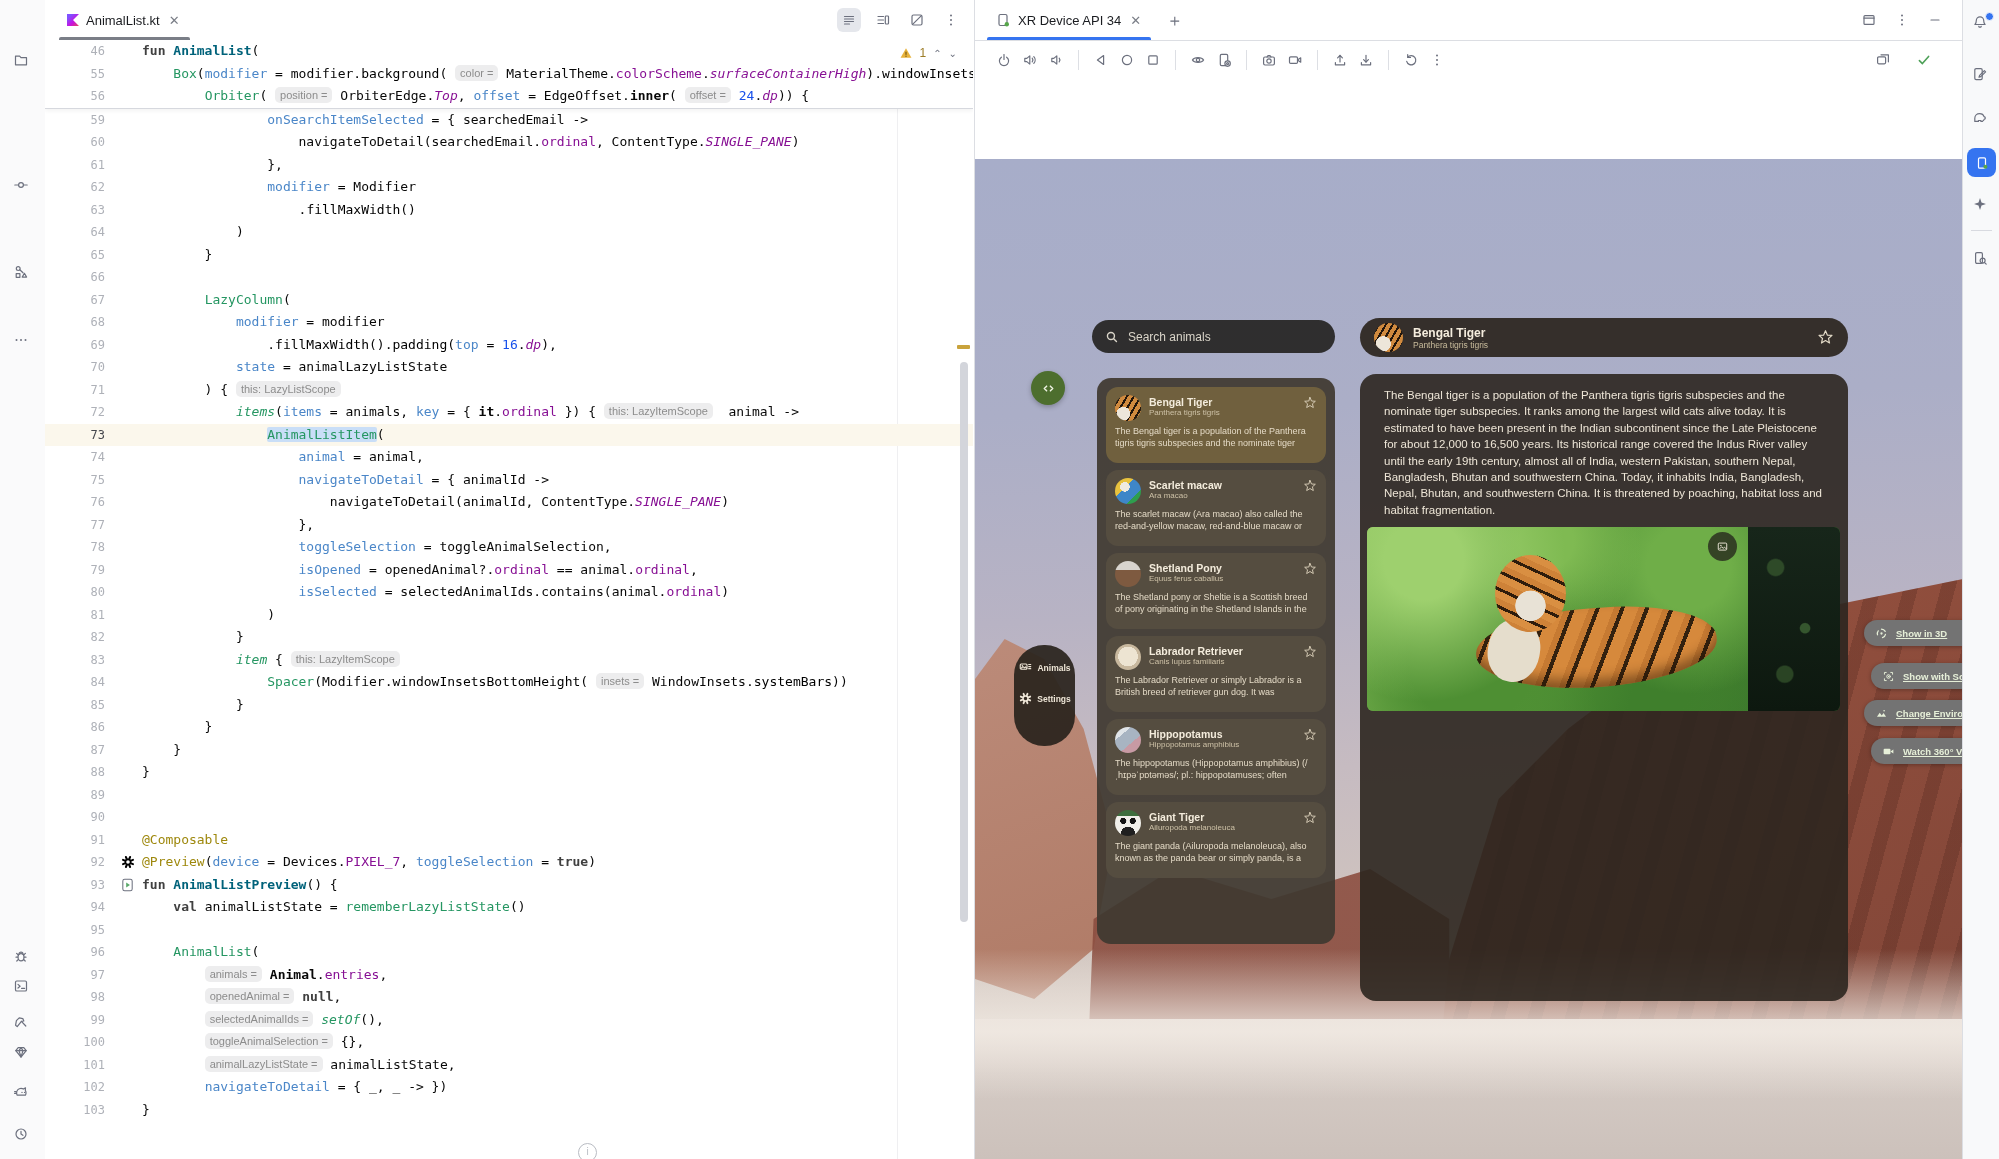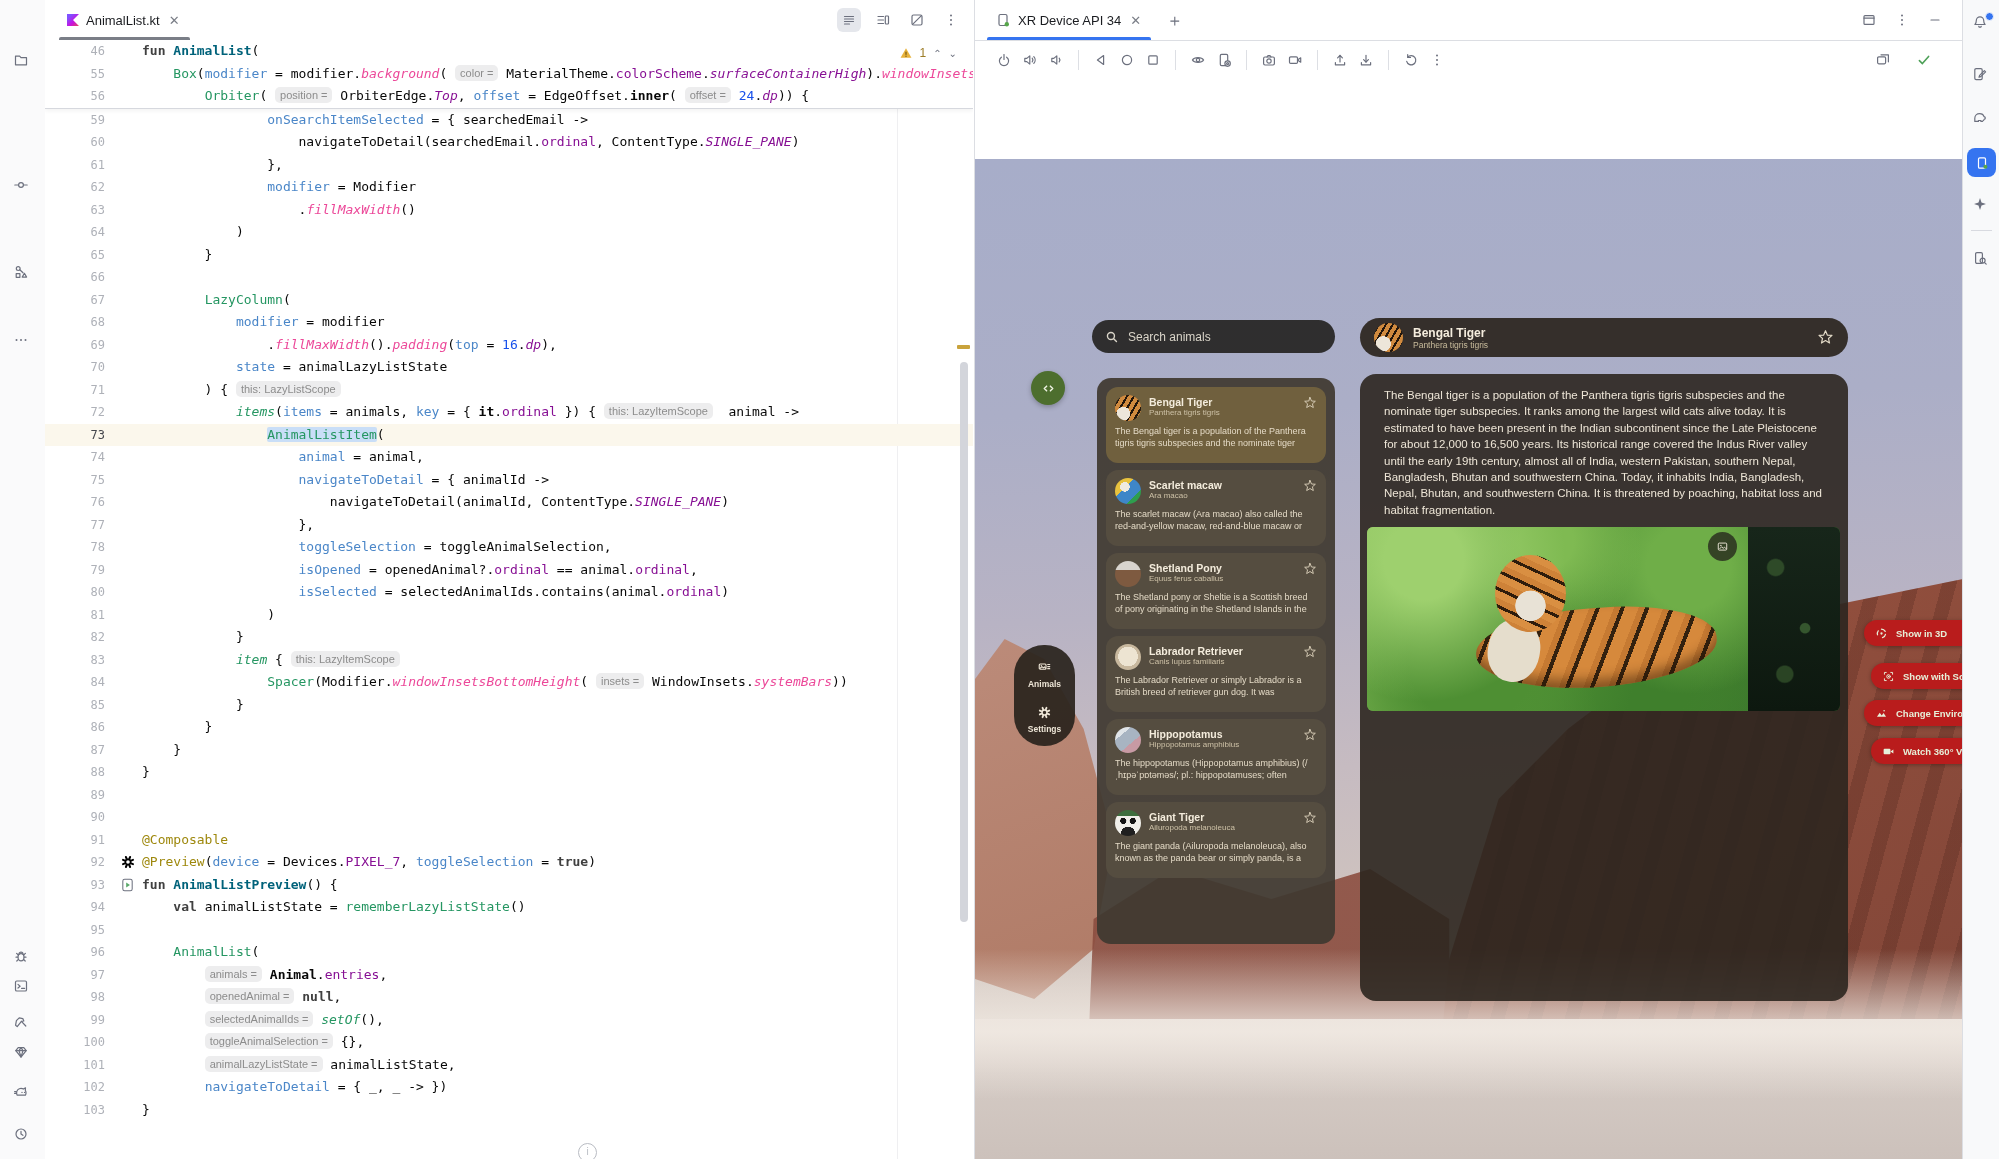--- a/index.html
+++ b/index.html
@@ -38,21 +38,21 @@
   .ln{width:60px;flex:none;text-align:right;padding-right:13px;color:#AEB1B8;font-size:12px;}
   .row.cur .ln{color:#45474D;}
   .gut{width:24px;flex:none;position:relative;}
   .gut svg{position:absolute;left:2px;top:3px;}
   .code{flex:1;overflow:hidden;color:#080808;}
   .kw{color:#404040;font-weight:bold;}
   .decl{color:#00627A;font-weight:bold;}
   .call{color:#259662;}
   .calli{color:#259662;font-style:italic;}
   .callsel{color:#259662;background:#C9DEF7;border-radius:2px;}
-  .ext{color:#ec4899;font-style:italic;}
+  .ext{color:#000000;}
   .named{color:#4A86C8;}
   .prop{color:#871094;}
   .propi{color:#871094;font-style:italic;}
   .num{color:#1750EB;}
   .ann{color:#9E880D;}
   .pl{color:#080808;}
   .bold{color:#080808;font-weight:bold;}
   .chip{display:inline-block;background:#EDEDEE;color:#8C8C8C;border-radius:5px;padding:0 5px;
         font-family:"Liberation Sans",sans-serif;font-size:11px;line-height:16px;vertical-align:1px;}
   #ed-scrollbar{position:absolute;right:5px;top:322px;width:8px;height:560px;background:#D3D5DB;border-radius:4px;}
@@ -113,21 +113,21 @@
   .av-pony{background:linear-gradient(#D8D4CE 0 34%,#7E5A40 35%),radial-gradient(circle at 55% 70%,#8A5E40 0 45%,#C9C2BA 46%);}
   .av-lab{background:radial-gradient(circle at 50% 48%,#EDE4D2 0 52%,#C8B89E 53%);}
   .av-hippo{background:linear-gradient(140deg,#E0E4E8 0 28%,#A8B4C2 28% 62%,#C89AA4 62%);}
   .av-panda{background:radial-gradient(circle at 32% 42%,#141414 0 13%,rgba(0,0,0,0) 14%),
             radial-gradient(circle at 68% 42%,#141414 0 13%,rgba(0,0,0,0) 14%),
             radial-gradient(circle at 50% 92%,#202020 0 26%,rgba(0,0,0,0) 27%),
             linear-gradient(#3E6E3E 0 22%,#F0EFEA 23%);}
 
   #nav-rail{left:39px;top:486px;width:61px;height:101px;border-radius:30px;background:rgba(42,36,29,.93);
             display:flex;flex-direction:column;align-items:center;padding-top:15px;box-sizing:border-box;gap:16px;}
-  .rail-item{display:flex;flex-direction:column;align-items:center;gap:4px;color:#EDE5D6;text-align:right;}
+  .rail-item{display:flex;align-items:center;gap:4px;color:#EDE5D6;text-align:right;}
   .rail-label{font-size:8.5px;font-weight:bold;color:#EDE5D6;}
 
   #detail-header{left:385px;top:159px;width:488px;height:39px;border-radius:20px;background:rgba(44,38,31,.93);
                  display:flex;align-items:center;padding:0 14px;box-sizing:border-box;gap:10px;}
   #detail-avatar{width:29px;height:29px;border-radius:50%;flex:none;}
   #detail-name{font-size:12px;font-weight:bold;color:#F5EDDE;line-height:14px;}
   #detail-sci{font-size:8.5px;color:#C9BC9C;line-height:10px;}
   #detail-header .spacer{flex:1;}
   #detail-star{color:#E4DBC8;}
 
@@ -150,22 +150,22 @@
   .tiger-body{left:23%;top:44%;width:51%;height:43%;border-radius:48% 46% 50% 50%;transform:rotate(-4deg);
       background:repeating-linear-gradient(115deg,#D6893C 0 13px,#C67A32 13px 19px,#33210F 19px 23px);
       box-shadow:inset 0 -8px 12px rgba(40,20,5,.45);}
   .tiger-head{left:27%;top:15%;width:15%;height:42%;border-radius:50%;
       background:radial-gradient(circle at 50% 66%,#E8E2D6 0 24%,rgba(0,0,0,0) 25%),
                  repeating-linear-gradient(25deg,#D98F42 0 7px,#2E1C0C 7px 10px,#CE8238 10px 16px);}
   .tiger-chest{left:25.5%;top:50%;width:11%;height:34%;background:#E5DDCC;border-radius:48%;transform:rotate(10deg);}
   #photo-btn{position:absolute;left:341px;top:5px;width:29px;height:29px;border-radius:50%;
              background:rgba(32,30,26,.74);display:flex;align-items:center;justify-content:center;color:#E8E2D4;}
 
-  .xr-btn{position:absolute;height:26px;width:122px;border-radius:13px;background:#b91c1c;color:#E6EFD8;
-          display:flex;align-items:center;gap:8px;padding:0 11px;box-sizing:border-box;box-shadow:0 1px 4px rgba(0,0,0,.3);}
+  .xr-btn{position:absolute;height:26px;width:122px;border-radius:13px;background:#737373;color:#E6EFD8;
+          display:flex;align-items:center;gap:8px;padding:0 11px;box-sizing:border-box;box-shadow:0 1px 4px rgba(0,0,0,.3);text-decoration:underline;}
   .xr-btn .lbl{font-size:9.5px;font-weight:bold;white-space:nowrap;}
 
   
   #right-strip{left:1962px;top:0;width:37px;height:100%;background:#F8F9FA;border-left:1px solid #DCDEE3;}
   .rs-ic{position:absolute;left:9px;width:20px;height:20px;color:#6C707E;}
   #rs-active{position:absolute;left:4px;top:148px;width:29px;height:29px;border-radius:8px;background:#3574F0;
              display:flex;align-items:center;justify-content:center;color:#FFF;}
   #rs-divider{position:absolute;left:8px;top:230px;width:21px;height:1px;background:#D8DAE0;}
   .bell-dot{position:absolute;right:-2px;top:-2px;width:7px;height:7px;border-radius:50%;background:#3574F0;border:1.5px solid #F8F9FA;}
 </style>

